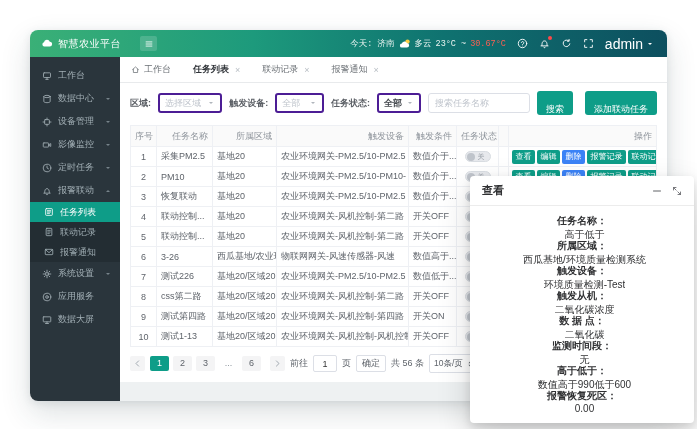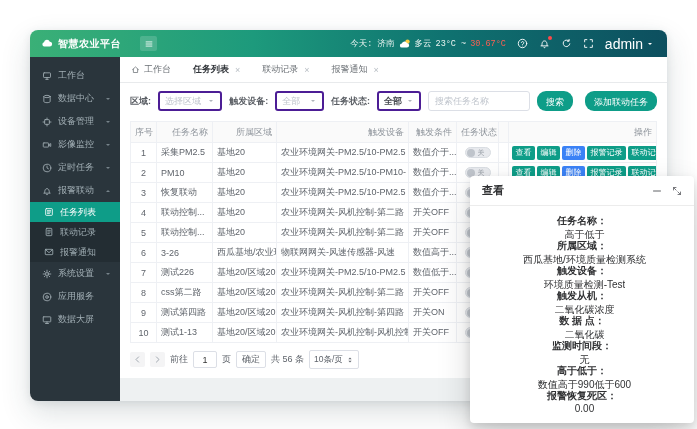--- a/index.html
+++ b/index.html
@@ -3,21 +3,21 @@
 <meta charset="utf-8">
 <style>
   html,body{margin:0;padding:0;}
   body{width:697px;height:429px;background:#fff;font-family:"Liberation Sans","DejaVu Sans",sans-serif;overflow:hidden;}
   .page{position:relative;width:697px;height:429px;background:#fff;}
   .window{position:absolute;left:30px;top:30px;width:637px;height:371px;border-radius:8px;background:#fff;
           box-shadow:0 12px 30px rgba(40,60,70,.16),0 2px 8px rgba(40,60,70,.10);}
   
   .hdr{height:27px;display:flex;align-items:center;color:#fff;border-radius:8px 8px 0 0;
        background:linear-gradient(90deg,#3ab077 0%,#1d9a7c 35%,#0f7270 65%,#0d4f5f 100%);}
-  .logo{display:flex;align-items:center;gap:5px;padding-left:11px;width:96px;font-size:10px;font-weight:700;letter-spacing:.5px;flex-shrink:0;}
+  .logo{display:flex;align-items:center;gap:5px;padding-left:11px;width:96px;font-size:10px;font-weight:400;letter-spacing:.5px;flex-shrink:0;}
   .hbtn{width:17px;height:15px;border:none;border-radius:2px;background:rgba(255,255,255,.16);color:#fff;
         display:flex;align-items:center;justify-content:center;padding:0;margin-left:3px;cursor:pointer;}
   .hright{margin-left:auto;display:flex;align-items:center;gap:11px;padding-right:13px;font-size:8.5px;}
   .weather{display:flex;align-items:center;gap:4px;color:#eaf4f1;white-space:nowrap;font-family:Liberation Mono, monospace;}
   .temp-hi{color:#ff5f52;}
   .iph{display:flex;align-items:center;cursor:pointer;}
   .bellwrap{position:relative;}
   .belldot{position:absolute;top:-2px;right:-2px;width:4px;height:4px;border-radius:50%;background:#ff4949;}
   .admin{display:flex;align-items:center;gap:3px;font-size:14px;cursor:pointer;white-space:nowrap;}
   
@@ -42,21 +42,21 @@
   .flabel{font-size:9px;color:#5a5e64;font-weight:600;white-space:nowrap;}
   .sel{height:20px;border:2px solid #4c1d95;border-radius:3px;background:#fff;display:flex;align-items:center;
        padding:0 5px;font-size:9px;gap:4px;box-sizing:border-box;cursor:pointer;}
   .sel .ph{color:#bfc4cc;flex:1;white-space:nowrap;overflow:hidden;}
   .sel .val{color:#43474d;flex:1;font-weight:600;white-space:nowrap;}
   .sel .car{color:#b0b5bc;display:flex;}
   .w-region{width:138px;}.w-device{width:100px;}.w-status{width:48px;}
   .finput{width:102px;height:20px;border:1px solid #dcdfe6;border-radius:3px;font-size:9px;padding:0 6px;
           box-sizing:border-box;color:#333;font-family:inherit;outline:none;}
   .finput::placeholder{color:#bfc4cc;}
-  .btn{height:20px;border:none;border-radius:9px;background:#0e9d88;color:#fff;font-size:9px;padding:5px 9px;
+  .btn{height:20px;border:none;border-radius:3px;background:#0e9d88;color:#fff;font-size:9px;padding:12px 9px;
        cursor:pointer;font-family:inherit;white-space:nowrap;}
   .btn.add{margin-left:5px;}
   
   table.tasks{width:100%;border-collapse:collapse;table-layout:fixed;font-size:9px;}
   .tasks th{background:#fafafa;color:#8f959c;font-weight:400;height:20px;border:1px solid #eef0f4;padding:0 4px;
             white-space:nowrap;overflow:hidden;text-align:right;}
   .tasks td{height:17px;border:1px solid #eef0f4;color:#5f646b;padding:0 4px;white-space:nowrap;overflow:hidden;background:#fff;}
   .tasks td.c{text-align:center;}
   .tasks td.acts{padding:1px 2px;}
   .abtn{border:none;border-radius:2px;background:#0e9d88;color:#fff;font-size:8px;padding:3px 3.5px;margin:0 1px;
@@ -563,20 +563,21 @@
           </table>
 
           <div class="pager">
             <span class="pg-btn iph">
                 <svg class="ic" width="9" height="9" viewBox="0 0 12 12">
                   <g>
                     <path d="M7.5 2.5L4 6l3.5 3.5"></path>
                   </g>
                 </svg>
               </span>
+            <span id="pages"><span class="pg-page active">1</span><span class="pg-page">2</span><span class="pg-page">3</span><span class="pg-page dots">...</span><span class="pg-page">6</span></span>
             <span class="pg-btn iph">
                 <svg class="ic" width="9" height="9" viewBox="0 0 12 12">
                   <g>
                     <path d="M4.5 2.5L8 6l-3.5 3.5"></path>
                   </g>
                 </svg>
               </span>
             <span>前往</span>
             <input class="pg-input" value="1" style="">
             <span>页</span>

